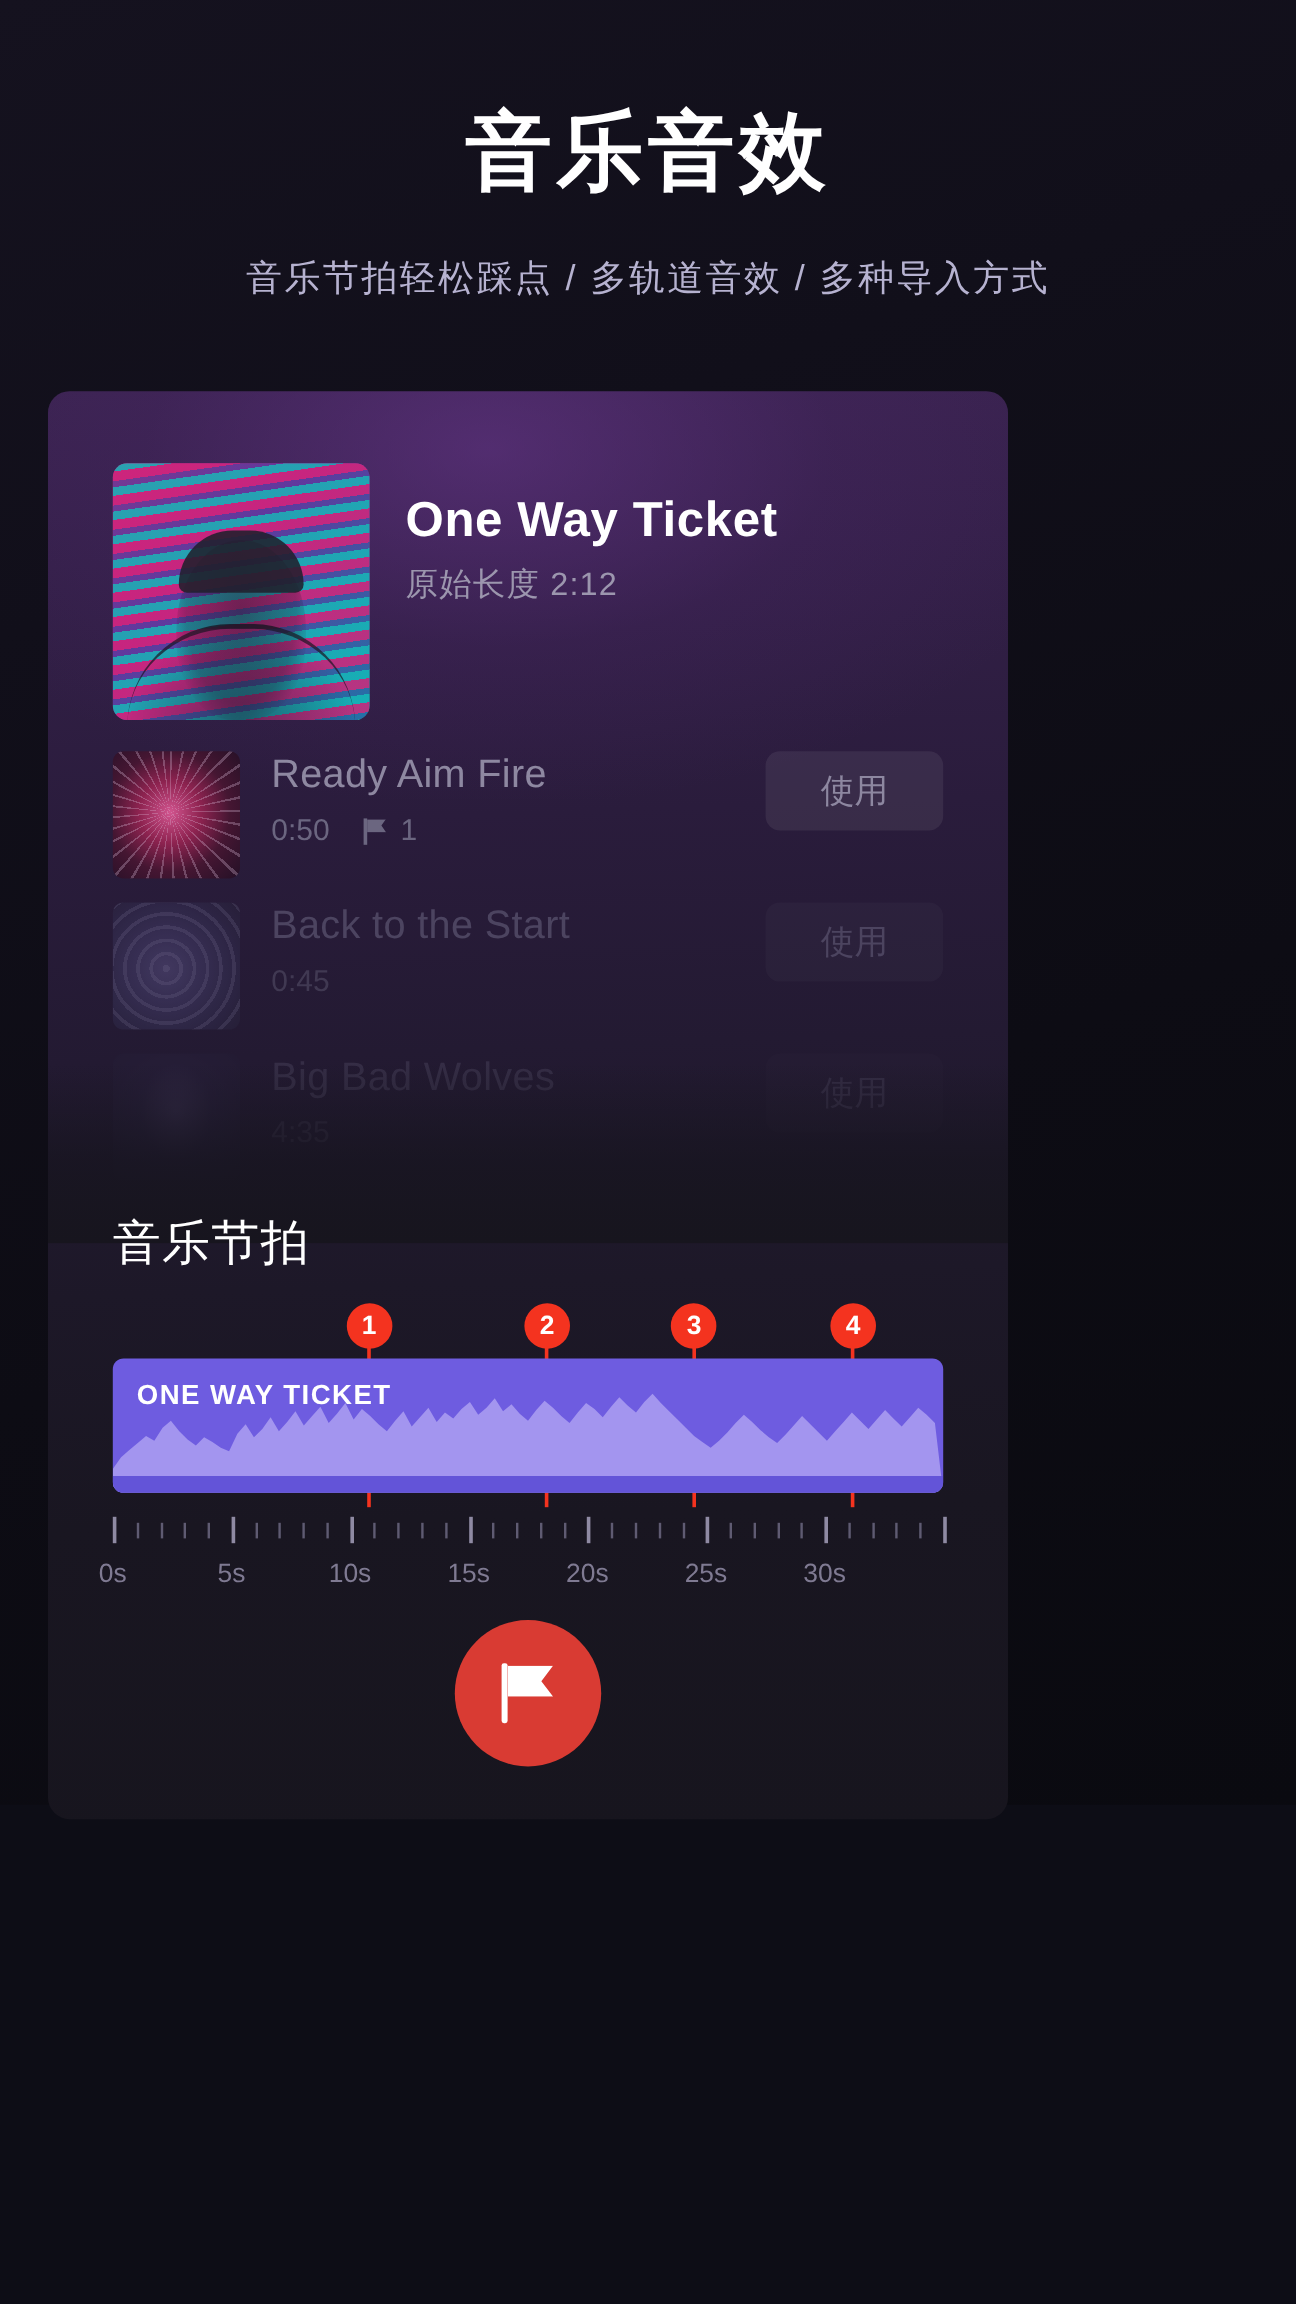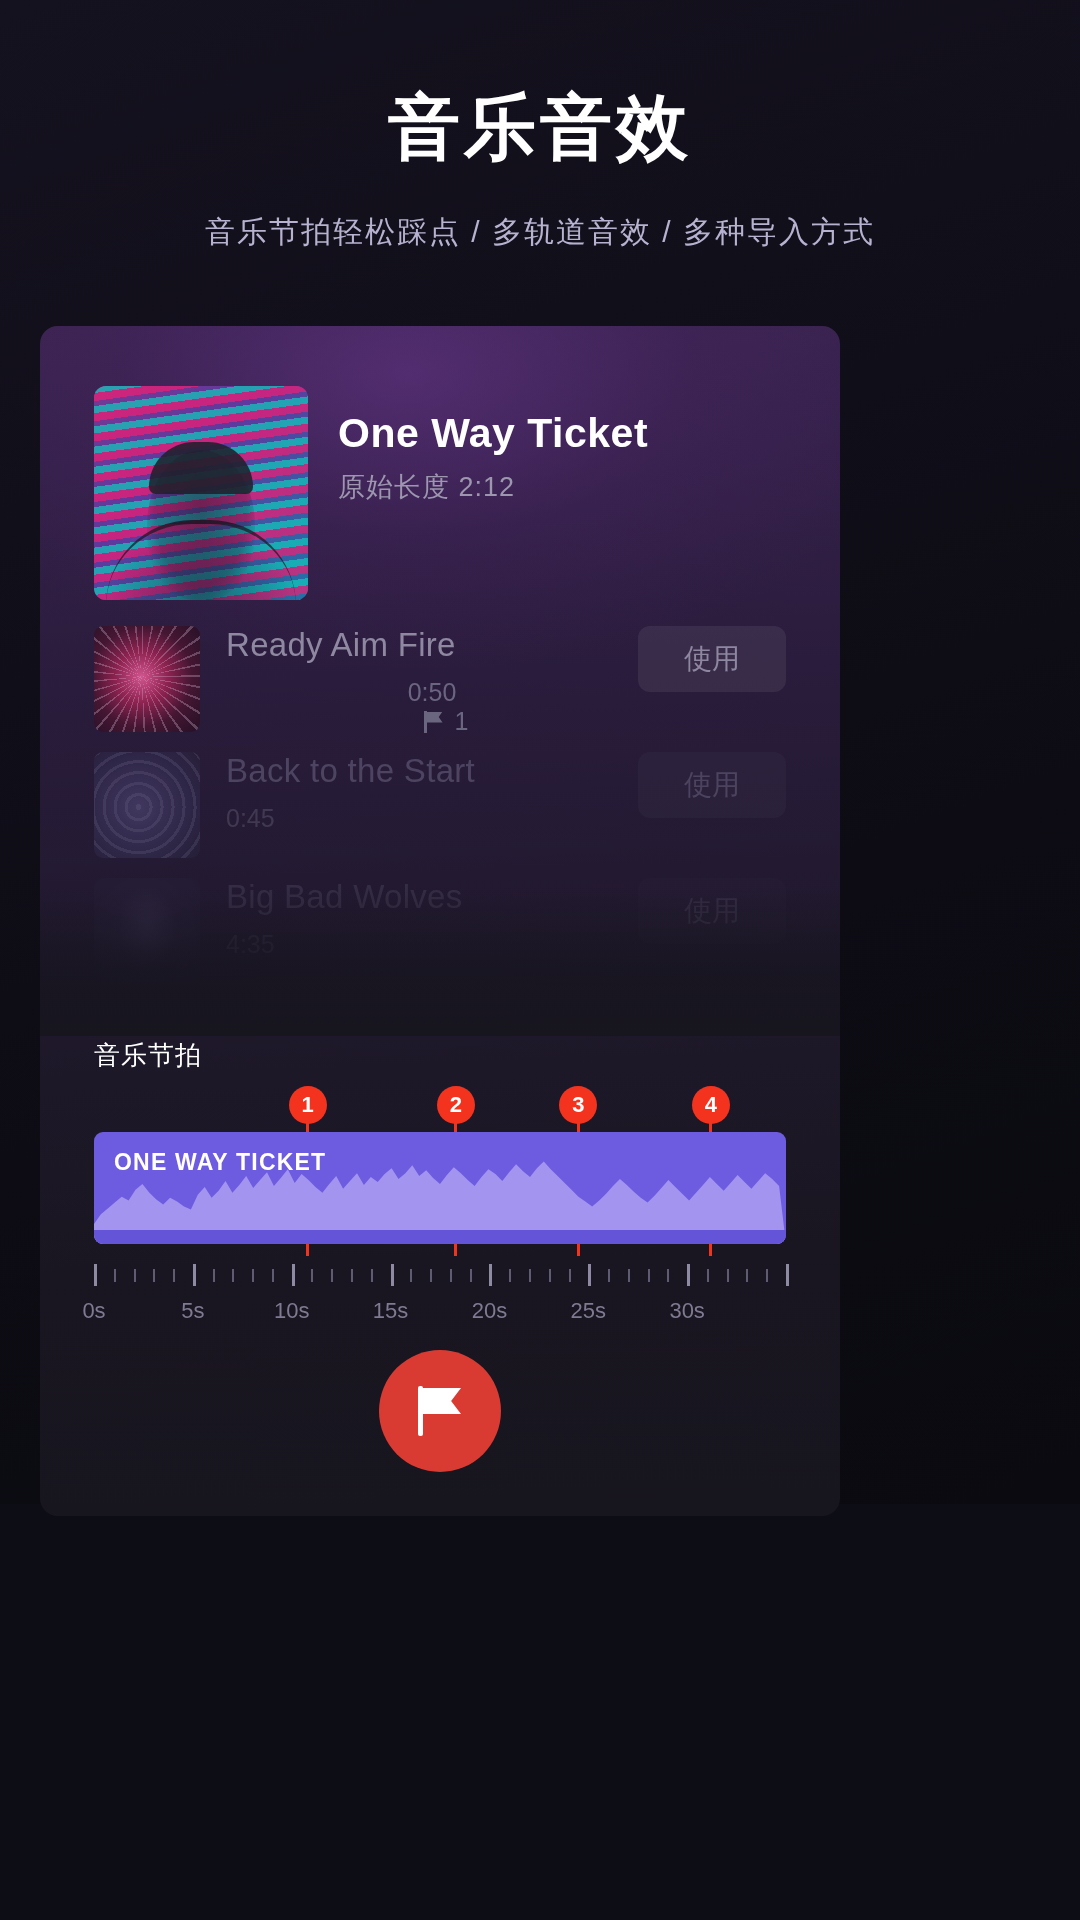--- a/index.html
+++ b/index.html
@@ -132,37 +132,37 @@
     background:currentColor;
     clip-path:polygon(0 0,100% 0,76% 50%,100% 100%,0 100%);
   }
 
   .use-btn {
     width:148px; height:66px; border-radius:12px;
     display:flex; align-items:center; justify-content:center;
     font-size:28px; flex:none; cursor:pointer;
   }
 
-  .r1 .trk-name{ color:#8e88a1; } .r1 .trk-sub{ color:#6b6680;flex-direction:column; }
+  .r1 .trk-name{ color:#8e88a1; } .r1 .trk-sub{ color:#6b6680; }
   .r1 .use-btn { background:rgba(255,255,255,.07); color:#8d87a0; }
   .r2 { opacity:.52; } .r2 .trk-name{ color:#6f6a86; } .r2 .trk-sub{ color:#5a556d; }
   .r2 .use-btn { background:rgba(255,255,255,.05); color:#6f6a86; }
   .r3 { opacity:.26; } .r3 .trk-name{ color:#6a6580; } .r3 .trk-sub{ color:#57536a; }
   .r3 .use-btn { background:rgba(255,255,255,.04); color:#6a6580; }
 
   .fade-mask{
     position:absolute; left:0; top:560px; width:100%; height:150px;
     background:linear-gradient(to bottom, rgba(23,21,32,0) 0%, rgba(22,20,30,.7) 55%, #17151e 100%);
     pointer-events:none;
   }
 
   
   .beats-title{
-    position:absolute; left:54px; top:712px;
-    color:#ffffff; font-size:26px; letter-spacing:1px;
+    position:absolute; left:54px; top:682px;
+    color:#ffffff; font-size:40px; letter-spacing:1px;
   }
   .beat-area{ position:absolute; left:54px; top:760px; width:692px; }
 
   .markers{ position:relative; height:46px; }
   .marker{ position:absolute; top:0; transform:translateX(-50%); }
   .marker .bub{
     width:38px; height:38px; border-radius:50%;
     background:#f4331f; color:#fff;
     font-size:22px; font-weight:bold;
     display:flex; align-items:center; justify-content:center;

